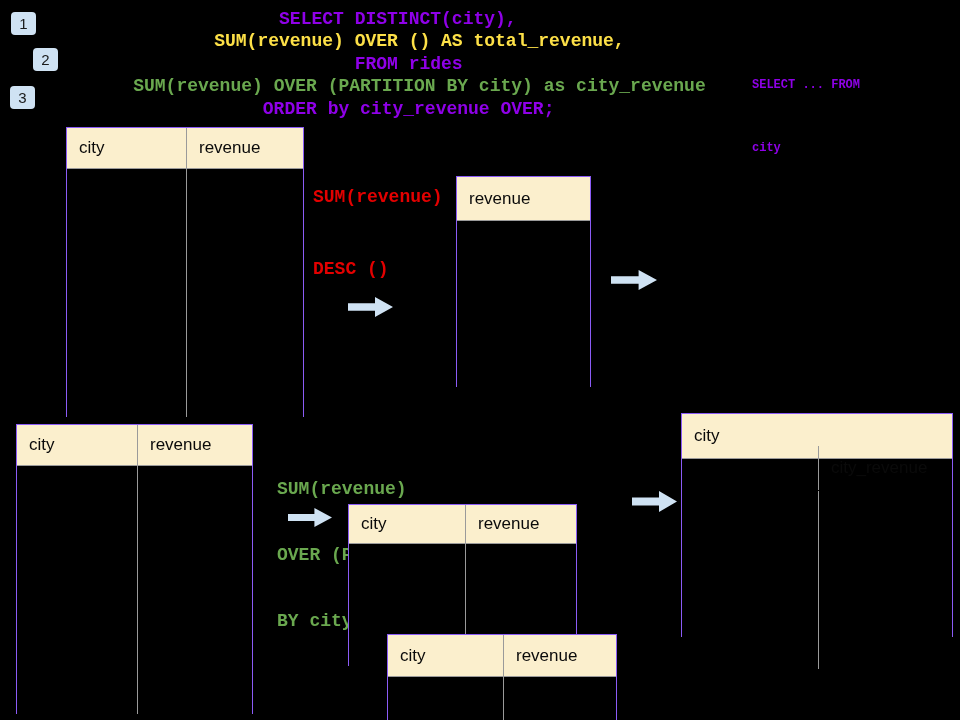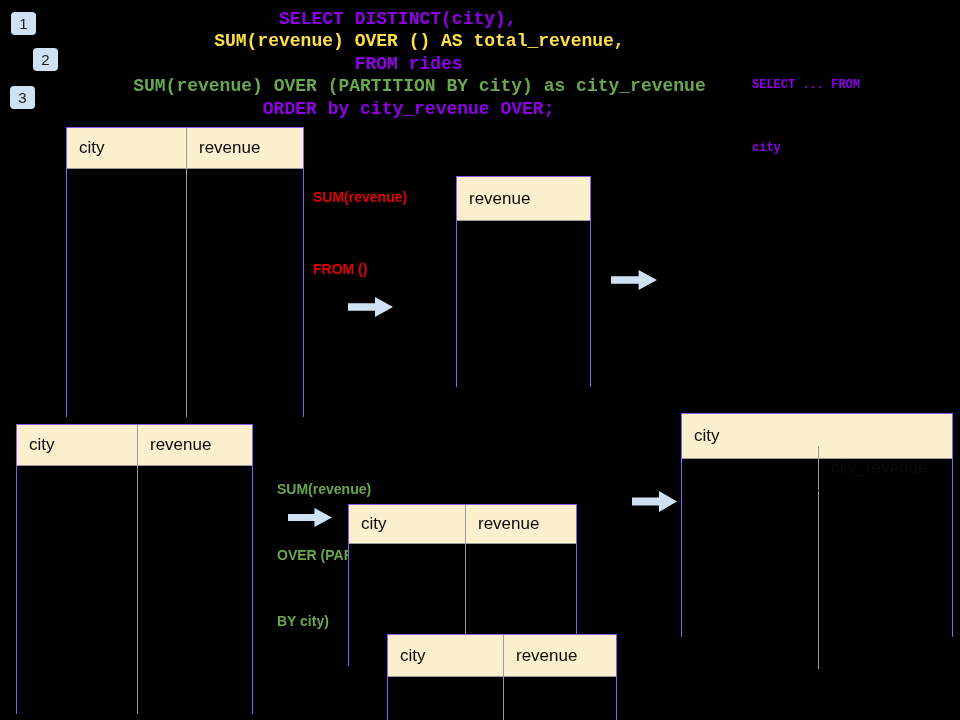--- a/index.html
+++ b/index.html
@@ -49,23 +49,23 @@
     font-weight: bold;
     font-size: 12px;
     line-height: 21px;
     color: #8f00e8;
     white-space: pre;
   }
 
   
   .annot {
     position: absolute;
-    font-family: Liberation Sans, sans-serif;
+    font-family: Liberation Mono, monospace;
     font-weight: bold;
-    font-size: 14px;
+    font-size: 18px;
     white-space: pre;
   }
   .annot-total { left: 313px; top: 137px; line-height: 24px; color: #e30000; }
   .annot-part  { left: 277px; top: 434px; line-height: 22px; color: #6aa84f; }
 
   
   .tbl {
     position: absolute;
     border: 1px solid #8b5cf6;
     background: #000;
@@ -140,21 +140,21 @@
     <div class="code-line c-purple">  ORDER by city_revenue OVER;</div>
   </div>
 
   <div class="side-note">
     <div>SELECT ... FROM</div>
     <div>city</div>
   </div>
 
   <div class="annot annot-total">
     <div>SUM(revenue)</div>
-    <div>FROM ()</div>
+    <div>DESC ()</div>
   </div>
 
   <div class="annot annot-part">
     <div>SUM(revenue)</div>
     <div>OVER (PARTITION</div>
     <div>BY city)</div>
   </div>
 
   <div class="tbl t-src-top">
     <div class="thead">

